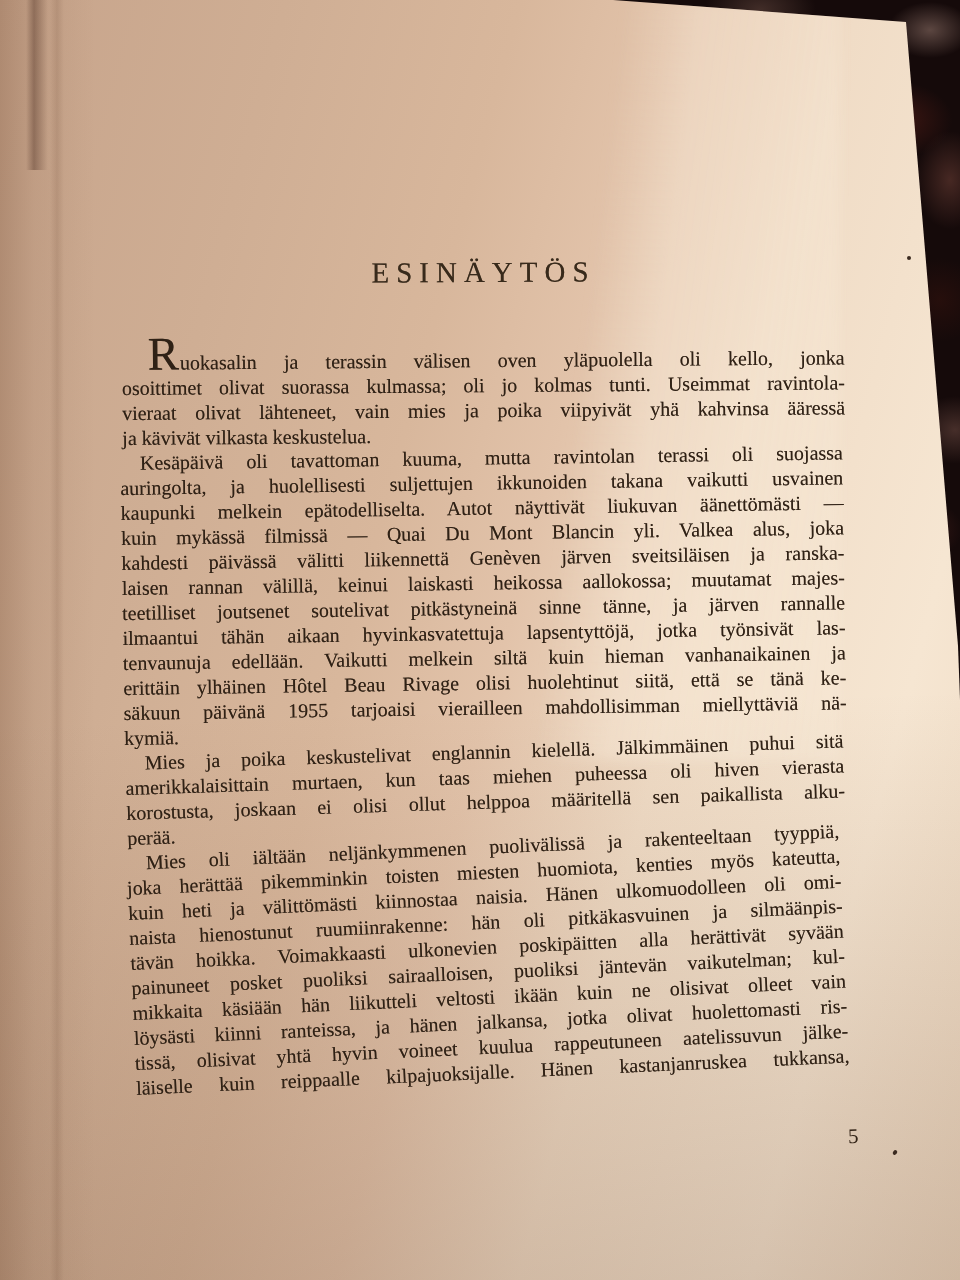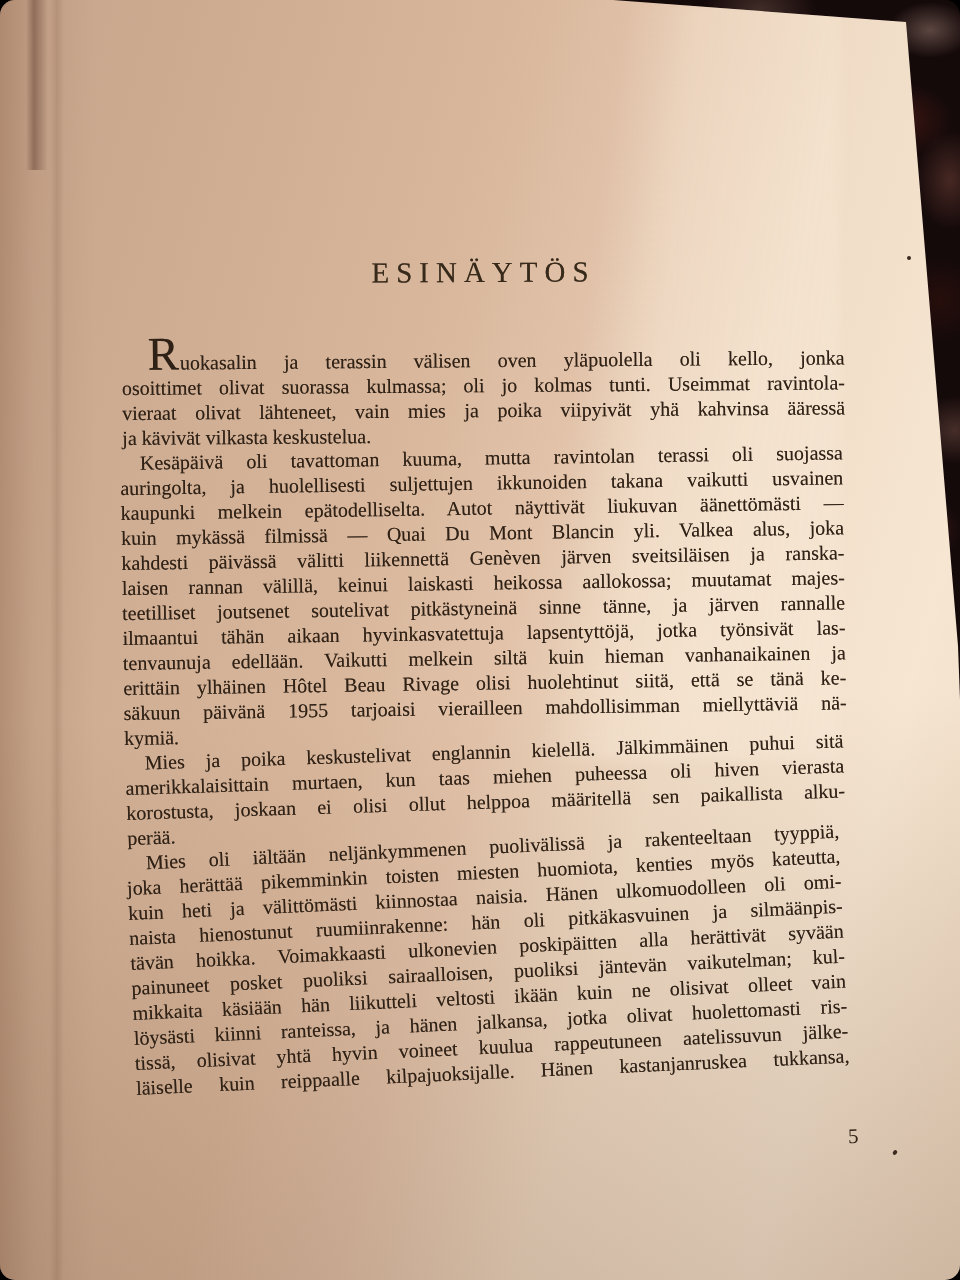--- a/index.html
+++ b/index.html
@@ -1,19 +1,18 @@
 <!DOCTYPE html>
 <html><head>
 <meta charset="utf-8">
 <style>
   html,body{margin:0;padding:0;background:#000;}
   .photo{
     position:relative;width:960px;height:1280px;overflow:hidden;
     font-family:"Liberation Serif", serif;
-    border-radius:15px;
   }
   
   .carpet{
     position:absolute;inset:0;
     background:
       radial-gradient(60px 40px at 930px 30px, rgba(150,120,110,0.55), rgba(0,0,0,0) 70%),
       radial-gradient(50px 70px at 950px 180px, rgba(120,70,60,0.5), rgba(0,0,0,0) 70%),
       radial-gradient(70px 50px at 900px 120px, rgba(70,25,20,0.8), rgba(0,0,0,0) 75%),
       radial-gradient(60px 60px at 940px 300px, rgba(40,15,12,0.9), rgba(0,0,0,0) 70%),
       radial-gradient(80px 50px at 760px 10px, rgba(110,80,70,0.5), rgba(0,0,0,0) 70%),

